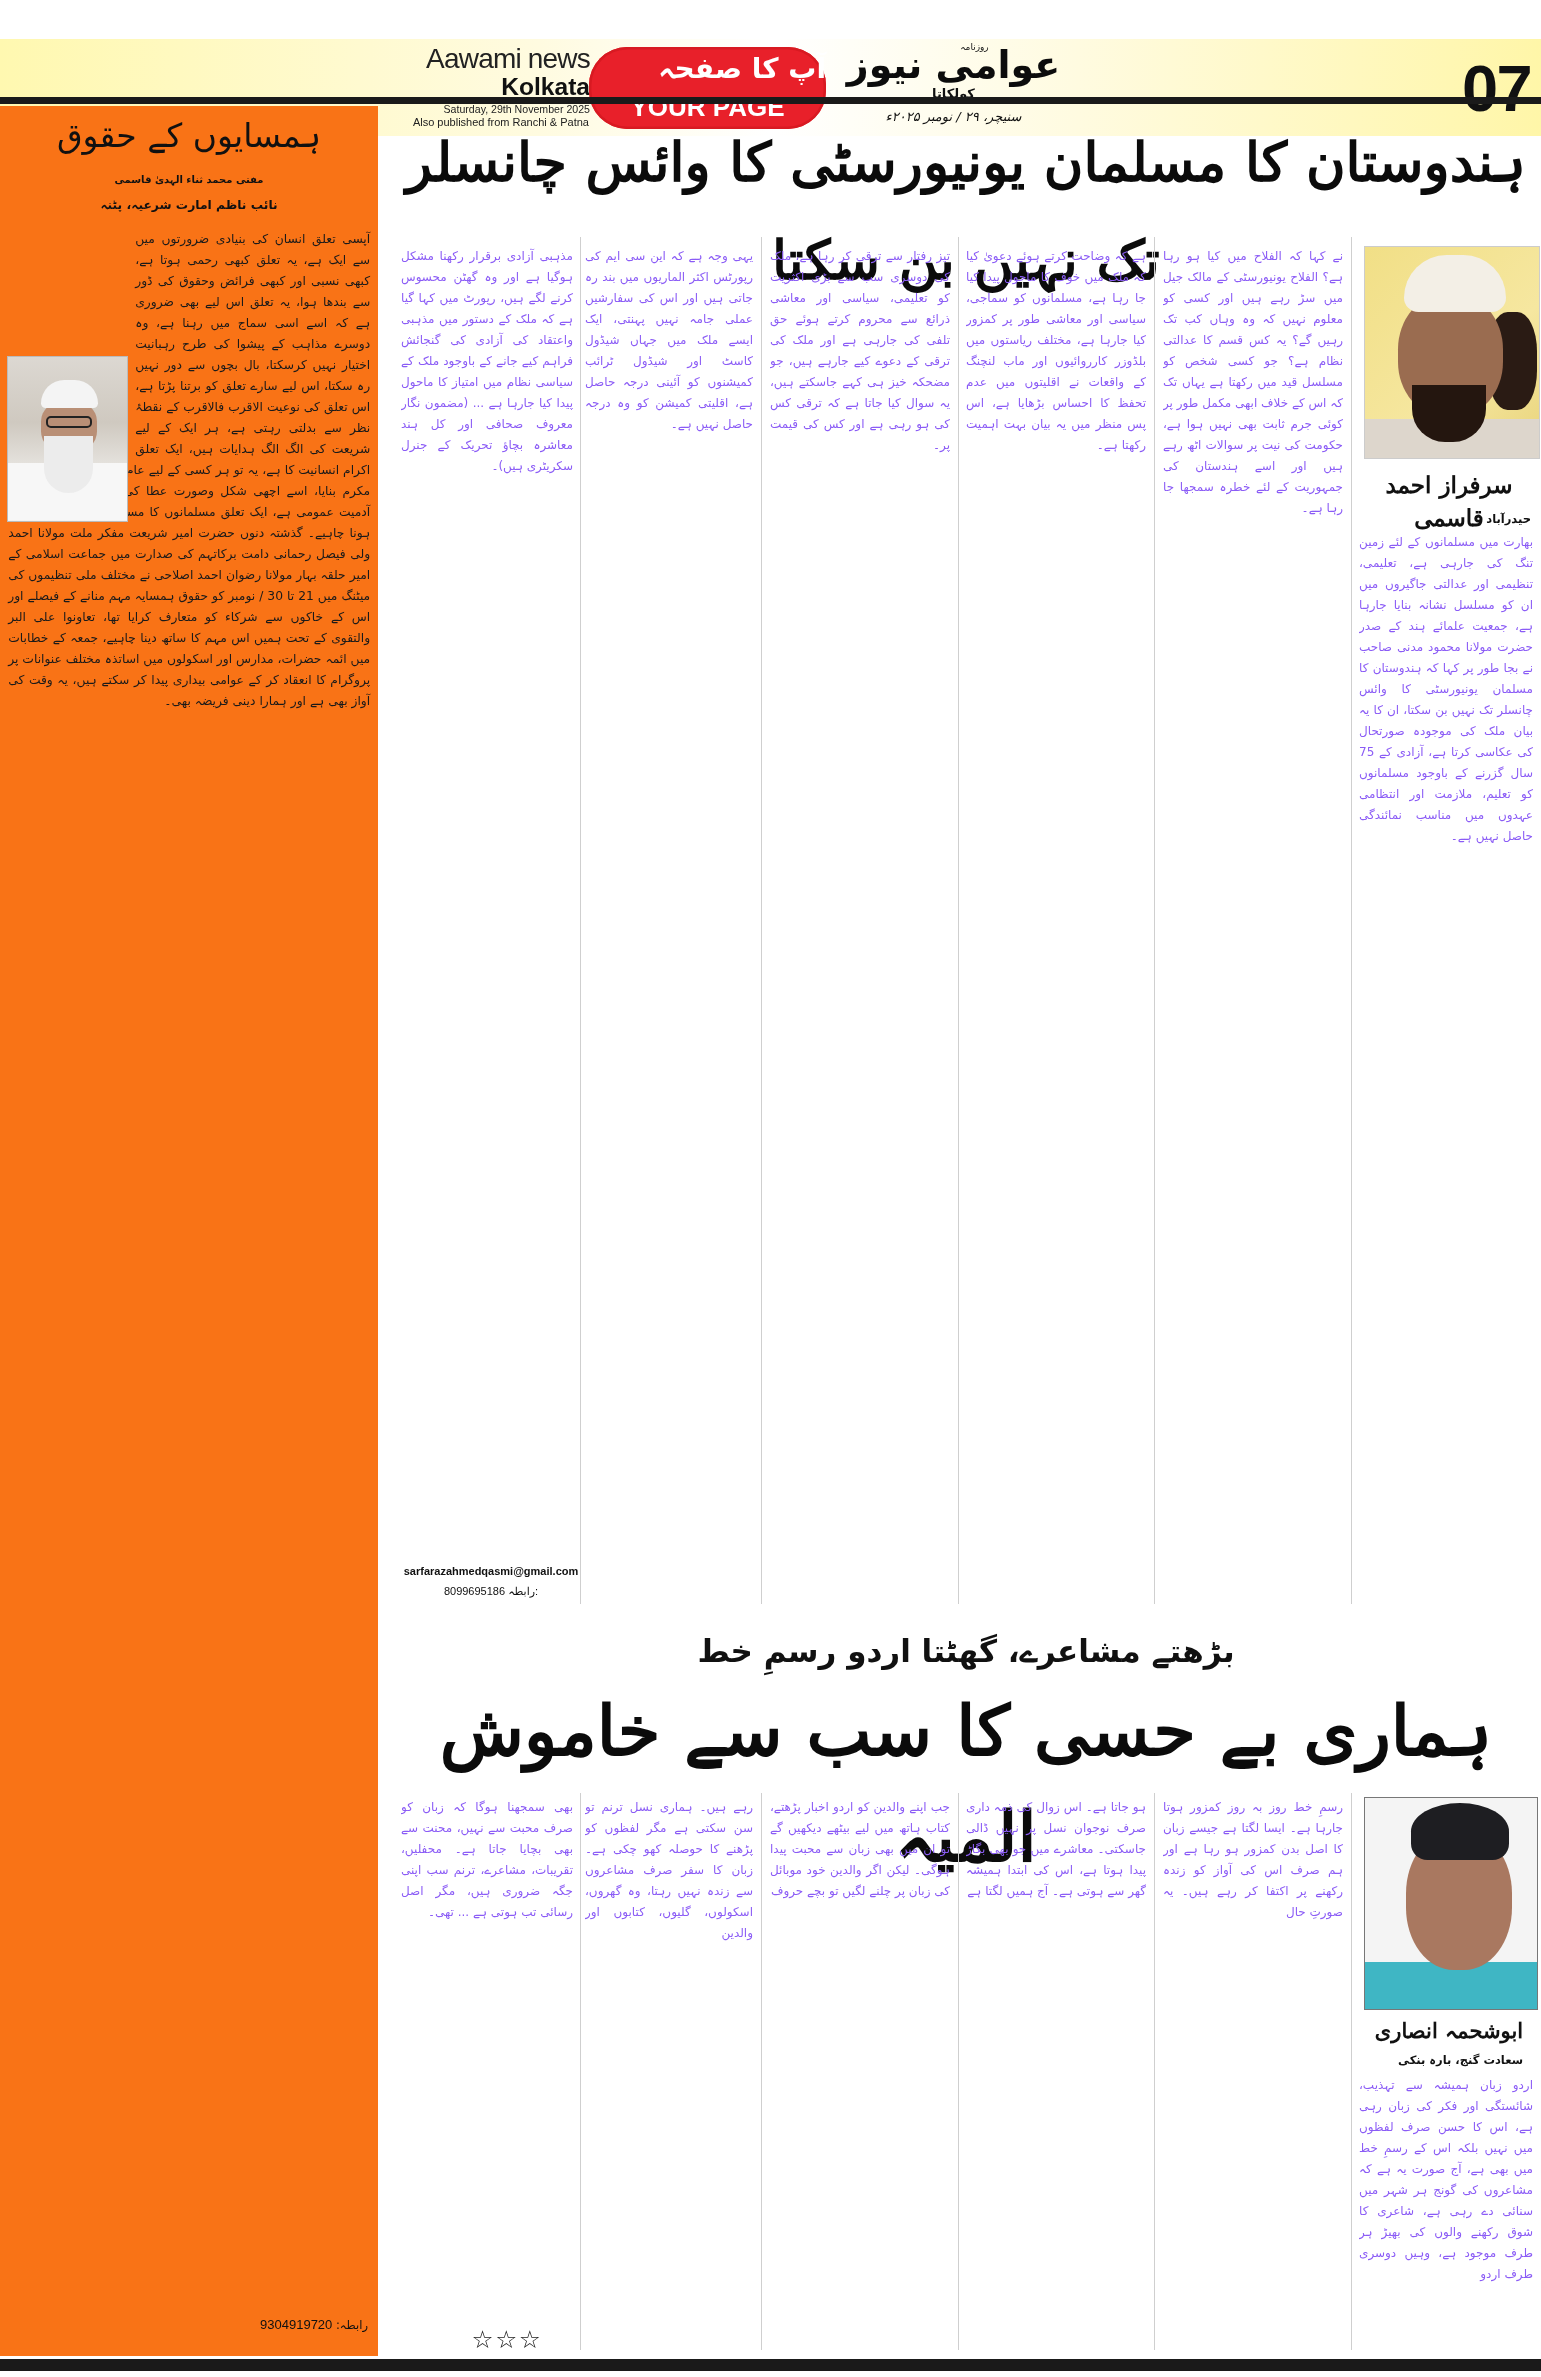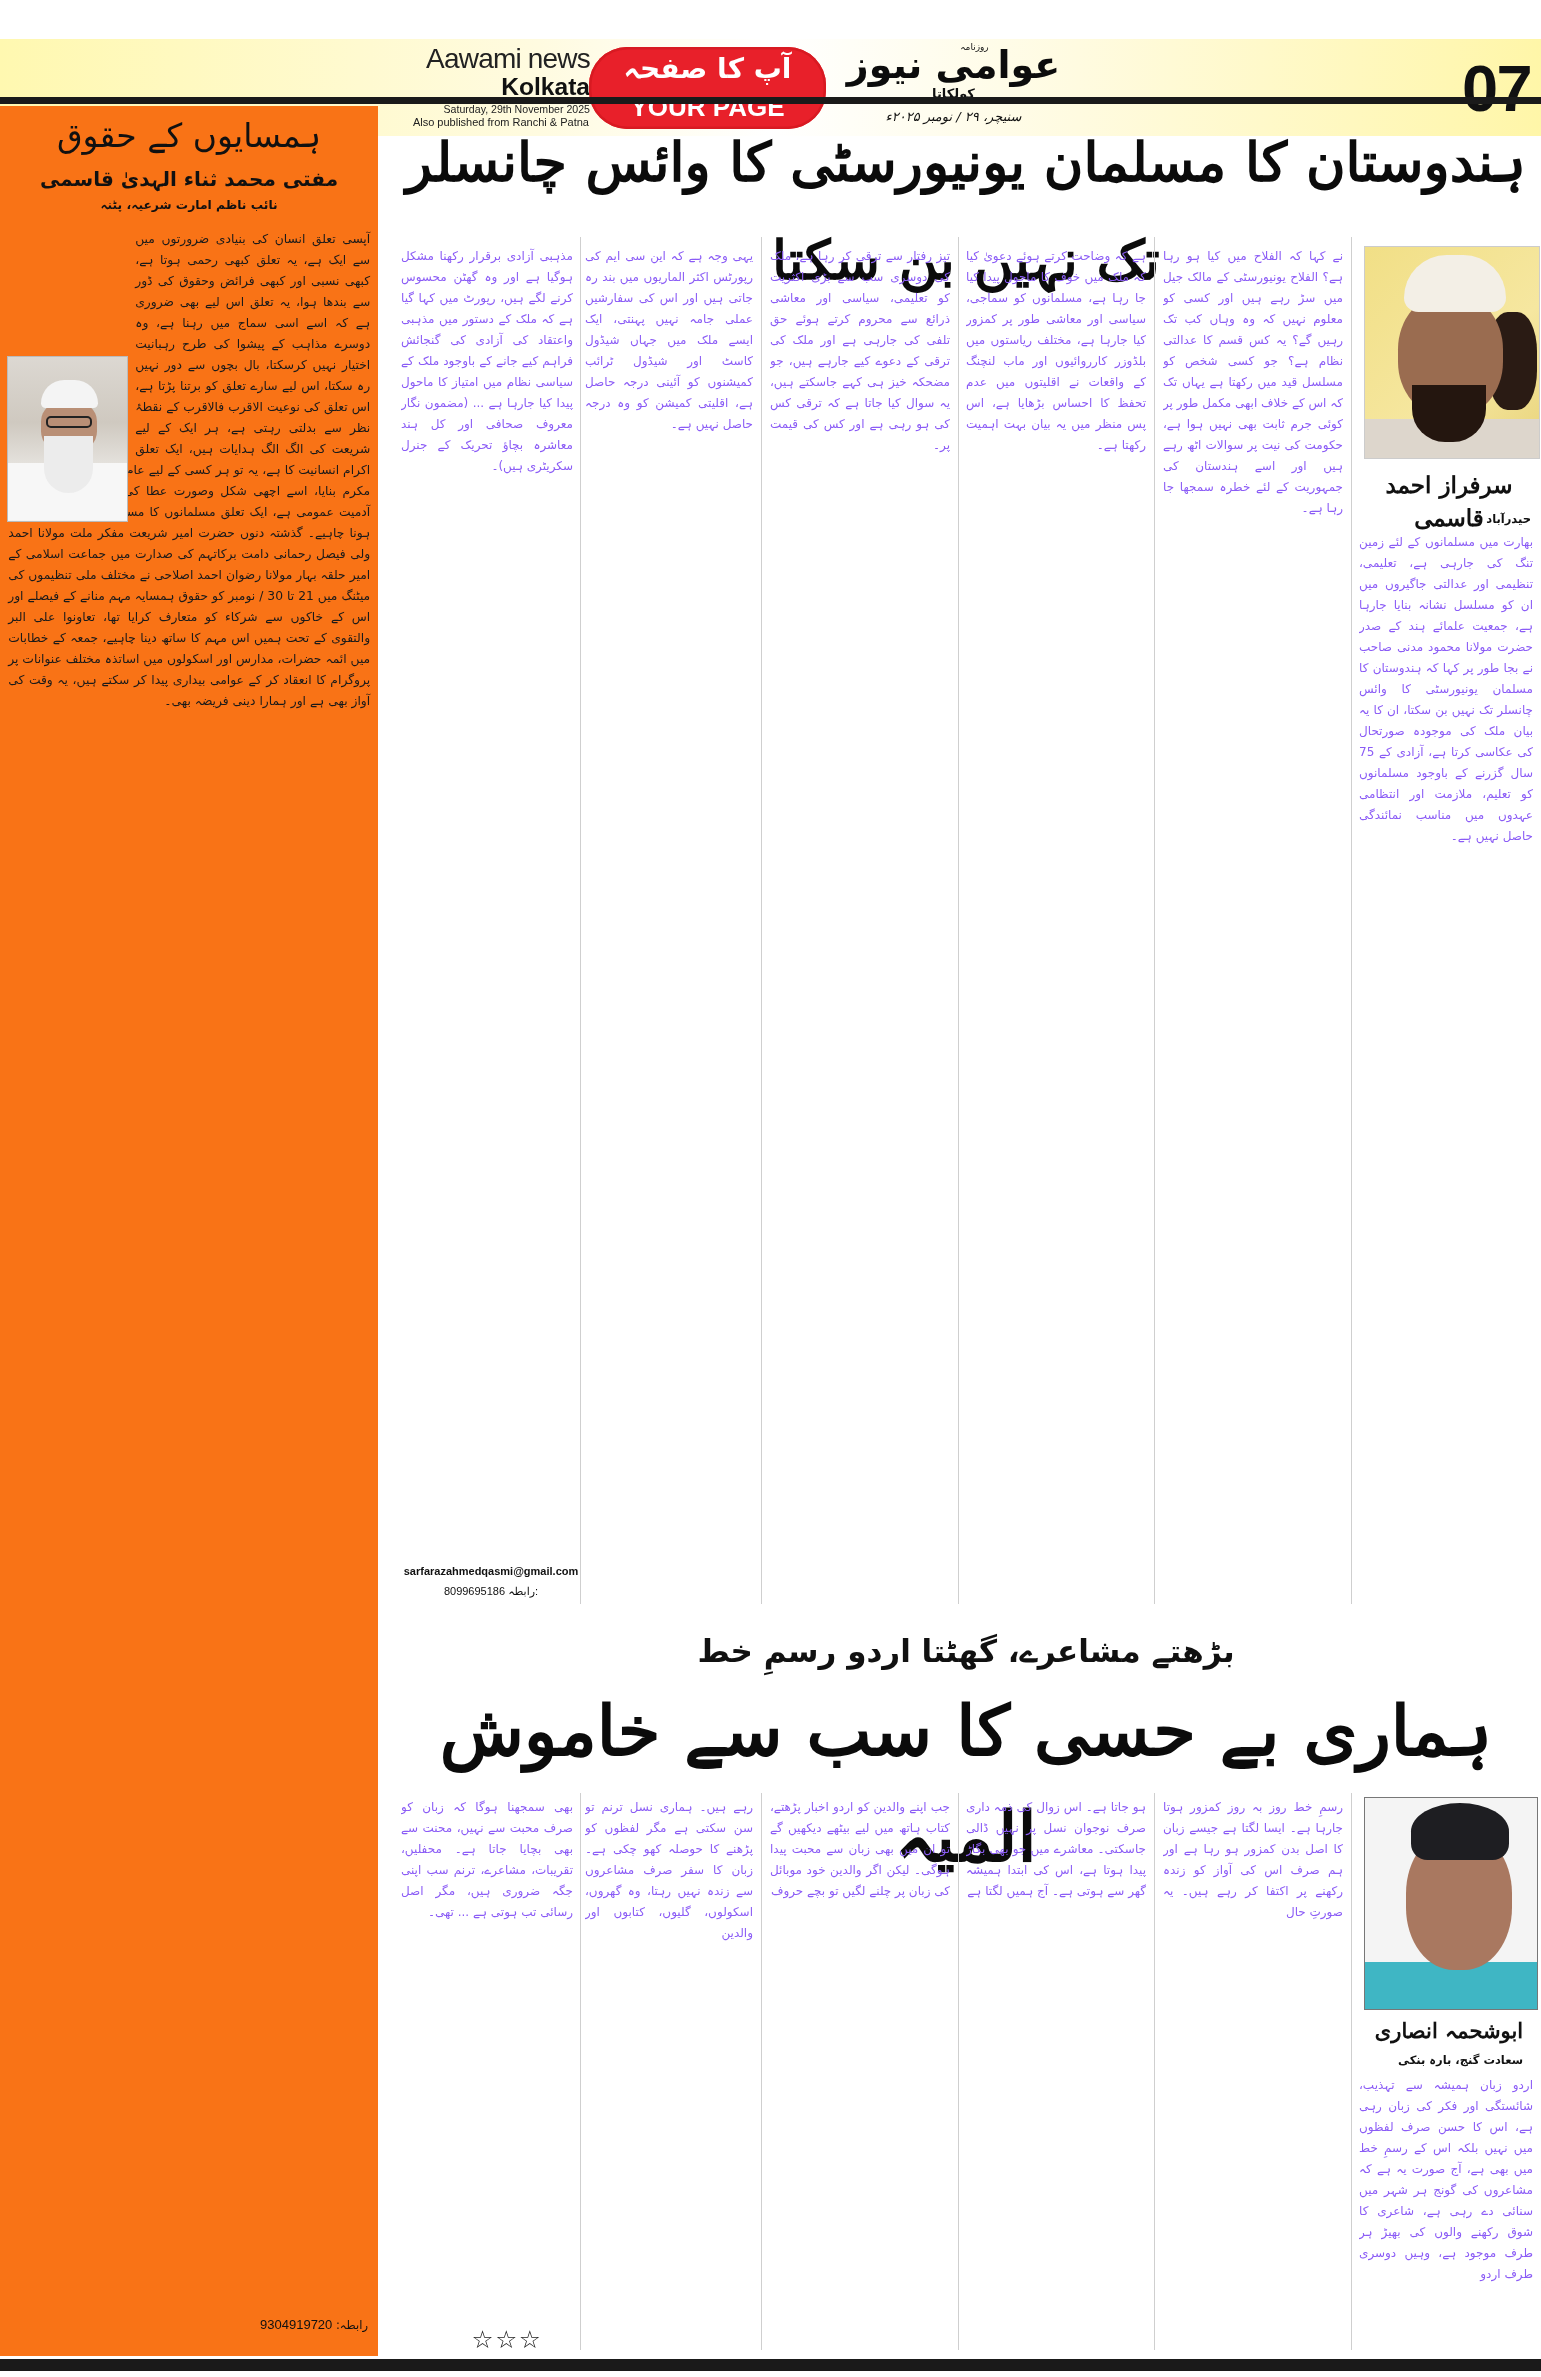--- a/index.html
+++ b/index.html
@@ -6,32 +6,32 @@
   body{width:1542px;height:2377px;position:relative;overflow:hidden;font-family:"DejaVu Sans",sans-serif;color:#111;}
   .abs{position:absolute;}
   
   #masthead{left:0;top:0;width:1542px;height:97px;background:linear-gradient(90deg,#fff8b0 0%,#fffbe0 35%,#ffffff 50%,#fffbe0 70%,#fff6a8 100%);margin-top:39px;}
   #masthead-rule{left:0;top:97px;width:1542px;height:6.5px;background:#1a1a1a;}
   .en-title{left:426px;top:4.9px;width:164px;text-align:right;font-family:"Liberation Sans",sans-serif;font-size:28px;line-height:29.5px;color:#222;font-stretch:condensed;letter-spacing:-0.8px;}
   .en-city{left:426px;top:36px;width:164px;text-align:right;font-family:"Liberation Sans",sans-serif;font-weight:bold;font-size:24.6px;line-height:24.6px;color:#111;}
   .en-date{left:377px;top:64px;width:213px;text-align:right;font-family:"Liberation Sans",sans-serif;font-size:10.6px;line-height:12.3px;color:#222;}
   .en-also{left:360px;top:77px;width:229px;text-align:right;font-family:"Liberation Sans",sans-serif;font-size:11px;line-height:13px;color:#222;}
   #your-page-badge{left:589px;top:8.2px;width:237px;height:82px;background:#e8202a;border-radius:38px;box-shadow:0 0 0 2.5px #d81a22 inset;}
-  .yp-urdu{left:0;top:3.3px;width:237px;text-align:center;direction:rtl;font-family:"DejaVu Sans",sans-serif;font-weight:bold;font-size:28px;line-height:38px;color:#fff;}
+  .yp-urdu{left:0;top:3.3px;width:237px;direction:rtl;font-family:"DejaVu Sans",sans-serif;font-weight:bold;font-size:28px;line-height:38px;color:#fff;}
   .yp-en{left:0;top:44px;width:237px;text-align:center;font-family:"Liberation Sans",sans-serif;font-weight:bold;font-size:26px;line-height:33px;color:#fff;}
   .ur-title{left:843px;top:4.9px;width:221px;text-align:center;direction:rtl;font-weight:bold;font-size:38px;line-height:43px;color:#0c0c0c;}
   .ur-rozn{left:950px;top:3.3px;width:49px;text-align:center;direction:rtl;font-size:9px;color:#111;}
   .ur-city{left:843px;top:47px;width:221px;text-align:center;direction:rtl;font-weight:bold;font-size:13px;line-height:16.4px;}
   .ur-date{left:843px;top:69px;width:221px;text-align:center;direction:rtl;font-size:13px;line-height:18px;font-style:italic;}
   .page-num{left:1441px;top:13px;width:90px;text-align:right;font-family:"Liberation Sans",sans-serif;font-weight:bold;font-size:65px;line-height:74px;color:#111;letter-spacing:-1.6px;}
 
   
   #sidebar{left:0;top:106px;width:378px;height:2250px;background:#f97316;}
   .sb-title{left:0;top:6.5px;width:378px;text-align:center;direction:rtl;font-family:"DejaVu Serif",serif;font-size:33px;line-height:46px;color:#111;}
-  .sb-author{left:0;top:64px;width:378px;text-align:center;direction:rtl;font-weight:bold;font-size:20px;line-height:19.6px;}
+  .sb-author{left:0;top:64px;width:378px;text-align:center;direction:rtl;font-weight:bold;font-size:10px;line-height:19.6px;}
   .sb-role{left:0;top:90px;width:378px;text-align:center;direction:rtl;font-weight:bold;font-size:12.3px;line-height:18px;}
   #sb-photo{left:6.5px;top:250px;width:119px;height:164px;background:linear-gradient(180deg,#dcd8d2 0%,#cfc9c0 40%,#e8e6e2 70%,#f3f3f3 100%);border:0.8px solid #bbb;overflow:hidden;}
   #sb-photo .cap{left:33px;top:23px;width:57px;height:28px;background:#f4f4f4;border-radius:24.6px 24.6px 4.9px 4.9px;}
   #sb-photo .face{left:33px;top:44px;width:56px;height:51px;background:#b98f76;border-radius:40%;}
   #sb-photo .glasses{left:38px;top:59px;width:46px;height:11.5px;border:2.5px solid #222;border-radius:4.9px;box-sizing:border-box;}
   #sb-photo .beard{left:36px;top:79px;width:49px;height:57px;background:#ececec;border-radius:0 0 33px 33px;}
   #sb-photo .robe{left:0;top:106px;width:119px;height:57px;background:#f7f7f7;}
   .sb-body{left:8.2px;top:123px;width:362px;direction:rtl;text-align:justify;font-size:12.3px;line-height:21px;color:#1a1a1a;}
   .sb-body .indent{float:left;width:127px;height:172px;margin-top:57px;}
   .sb-contact{left:90px;top:2317px;width:278px;direction:rtl;text-align:right;font-size:11.5px;}

